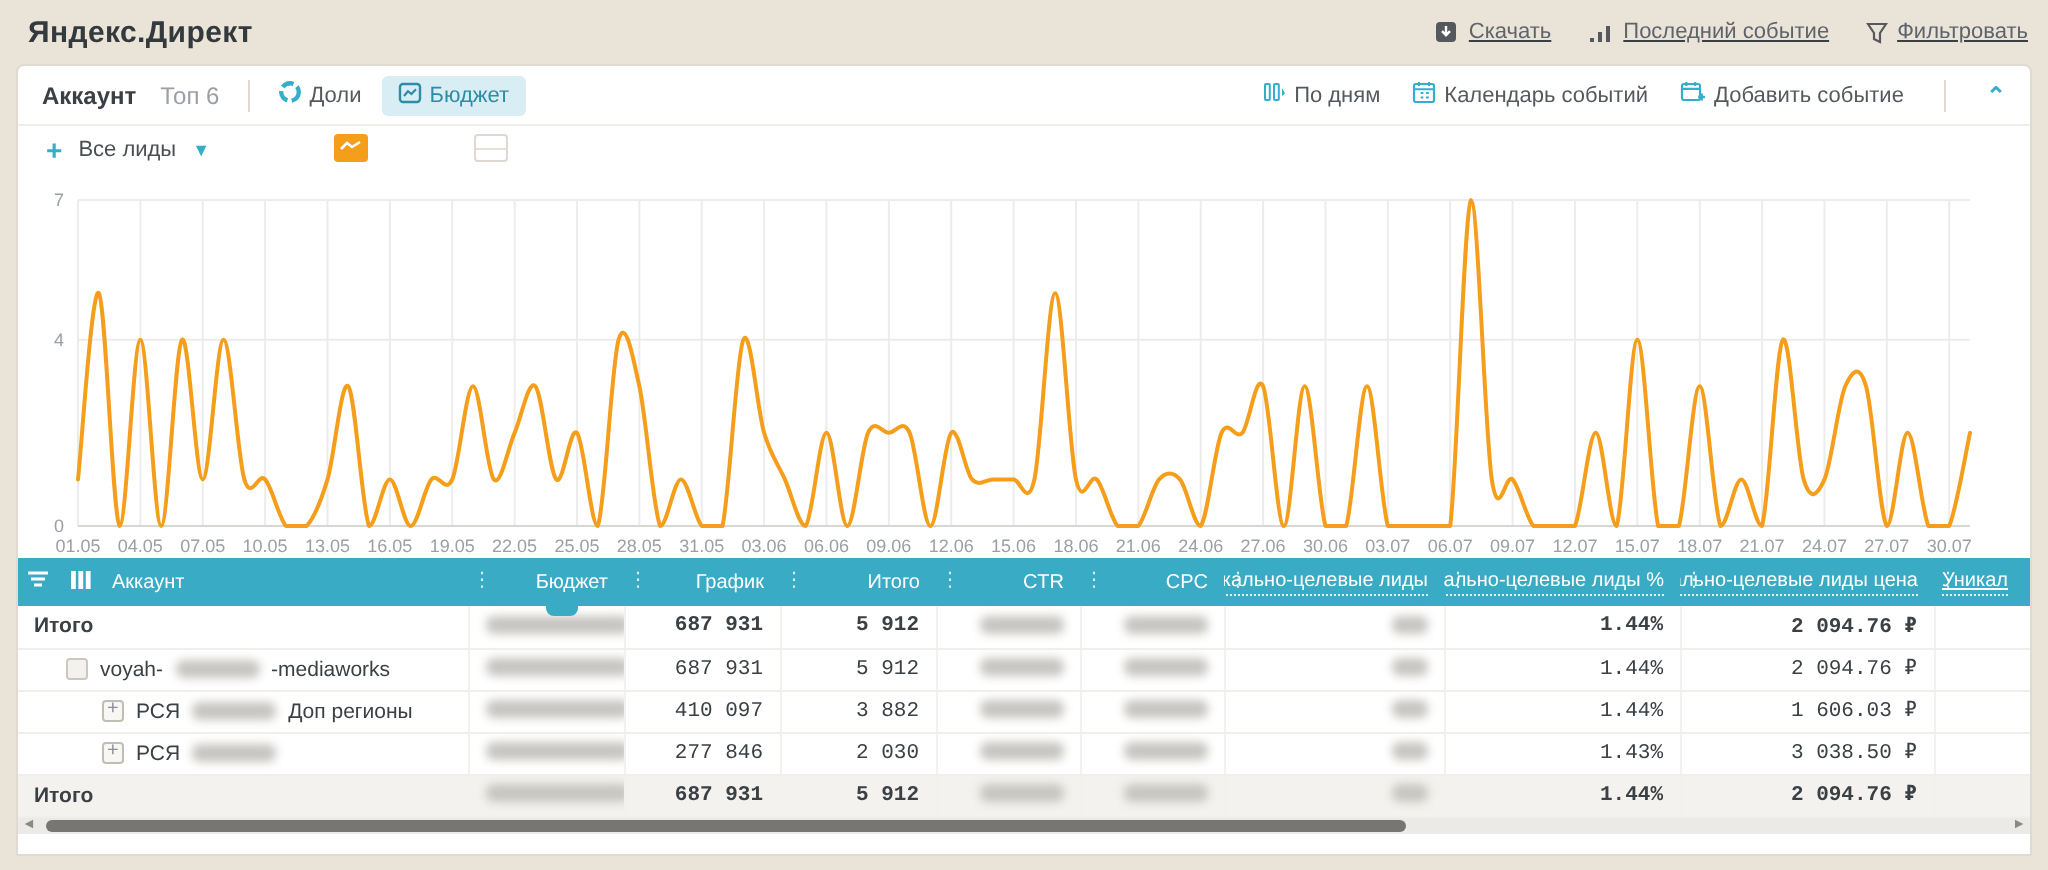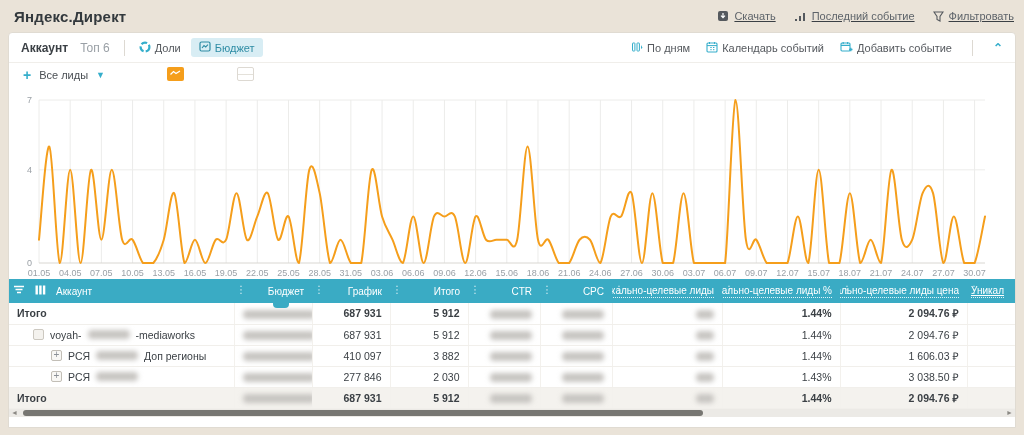--- a/index.html
+++ b/index.html
@@ -49,21 +49,21 @@
   col.c-pr{width:127px} col.c-more{width:50px}
   thead th { background:#3aabc4; color:#fff; font-weight:400; font-size:10px; height:24px; padding:0 8px 0 4px; position:relative; white-space:nowrap; overflow:hidden; }
   thead th .hcell { display:flex; align-items:center; justify-content:flex-end; gap:4px; }
   thead th.th-acc .hcell { justify-content:flex-start; gap:10px; }
   .dots { position:absolute; left:2px; top:5px; color:rgba(255,255,255,.8); font-size:10px; letter-spacing:0; cursor:pointer; }
   .hdr-underline { border-bottom:1px dotted rgba(255,255,255,.85); padding-bottom:1px; }
   .sort-notch { position:absolute; left:264px; top:24px; width:16px; height:5px; background:#3aabc4; border-radius:0 0 4px 4px; z-index:3; }
   tbody td { height:21px; padding:0 8px; border-bottom:1px solid #f1efeb; border-right:1px solid #f3f1ed; white-space:nowrap; overflow:hidden; }
   tbody tr.grand td { font-weight:700; }
   tbody tr.footer td { background:#f4f2ee; font-weight:700; border-top:1px solid #e7e4de; }
-  td.num { text-align:right; color:#3b4045; }
+  td.num { text-align:right; color:#3b4045;font-family:Liberation Mono, monospace; }
   .rowlabel { display:flex; align-items:center; gap:6px; }
   .indent1 { padding-left:16px; } .indent2 { padding-left:34px; }
   .chk { width:11px; height:11px; border:1px solid #ccc8c0; background:#f4f2ee; border-radius:2px; flex:0 0 auto; cursor:pointer; }
   .expand { width:11px; height:11px; border:1px solid #c2beb6; background:#f8f7f4; border-radius:2px; flex:0 0 auto; position:relative; cursor:pointer; }
   .expand:before { content:"+"; position:absolute; left:1.5px; top:-2.5px; font-size:10px; color:#8b9096; }
   .blur { display:inline-block; height:9px; border-radius:4px; background:#c7c5c1; filter:blur(2.5px); vertical-align:middle; }
   .blur.sm { width:18px; } .blur.md { width:42px; } .blur.lg { width:72px; }
 
   
   .hscroll { position:relative; height:8px; background:#eceae6; margin-top:0; }

